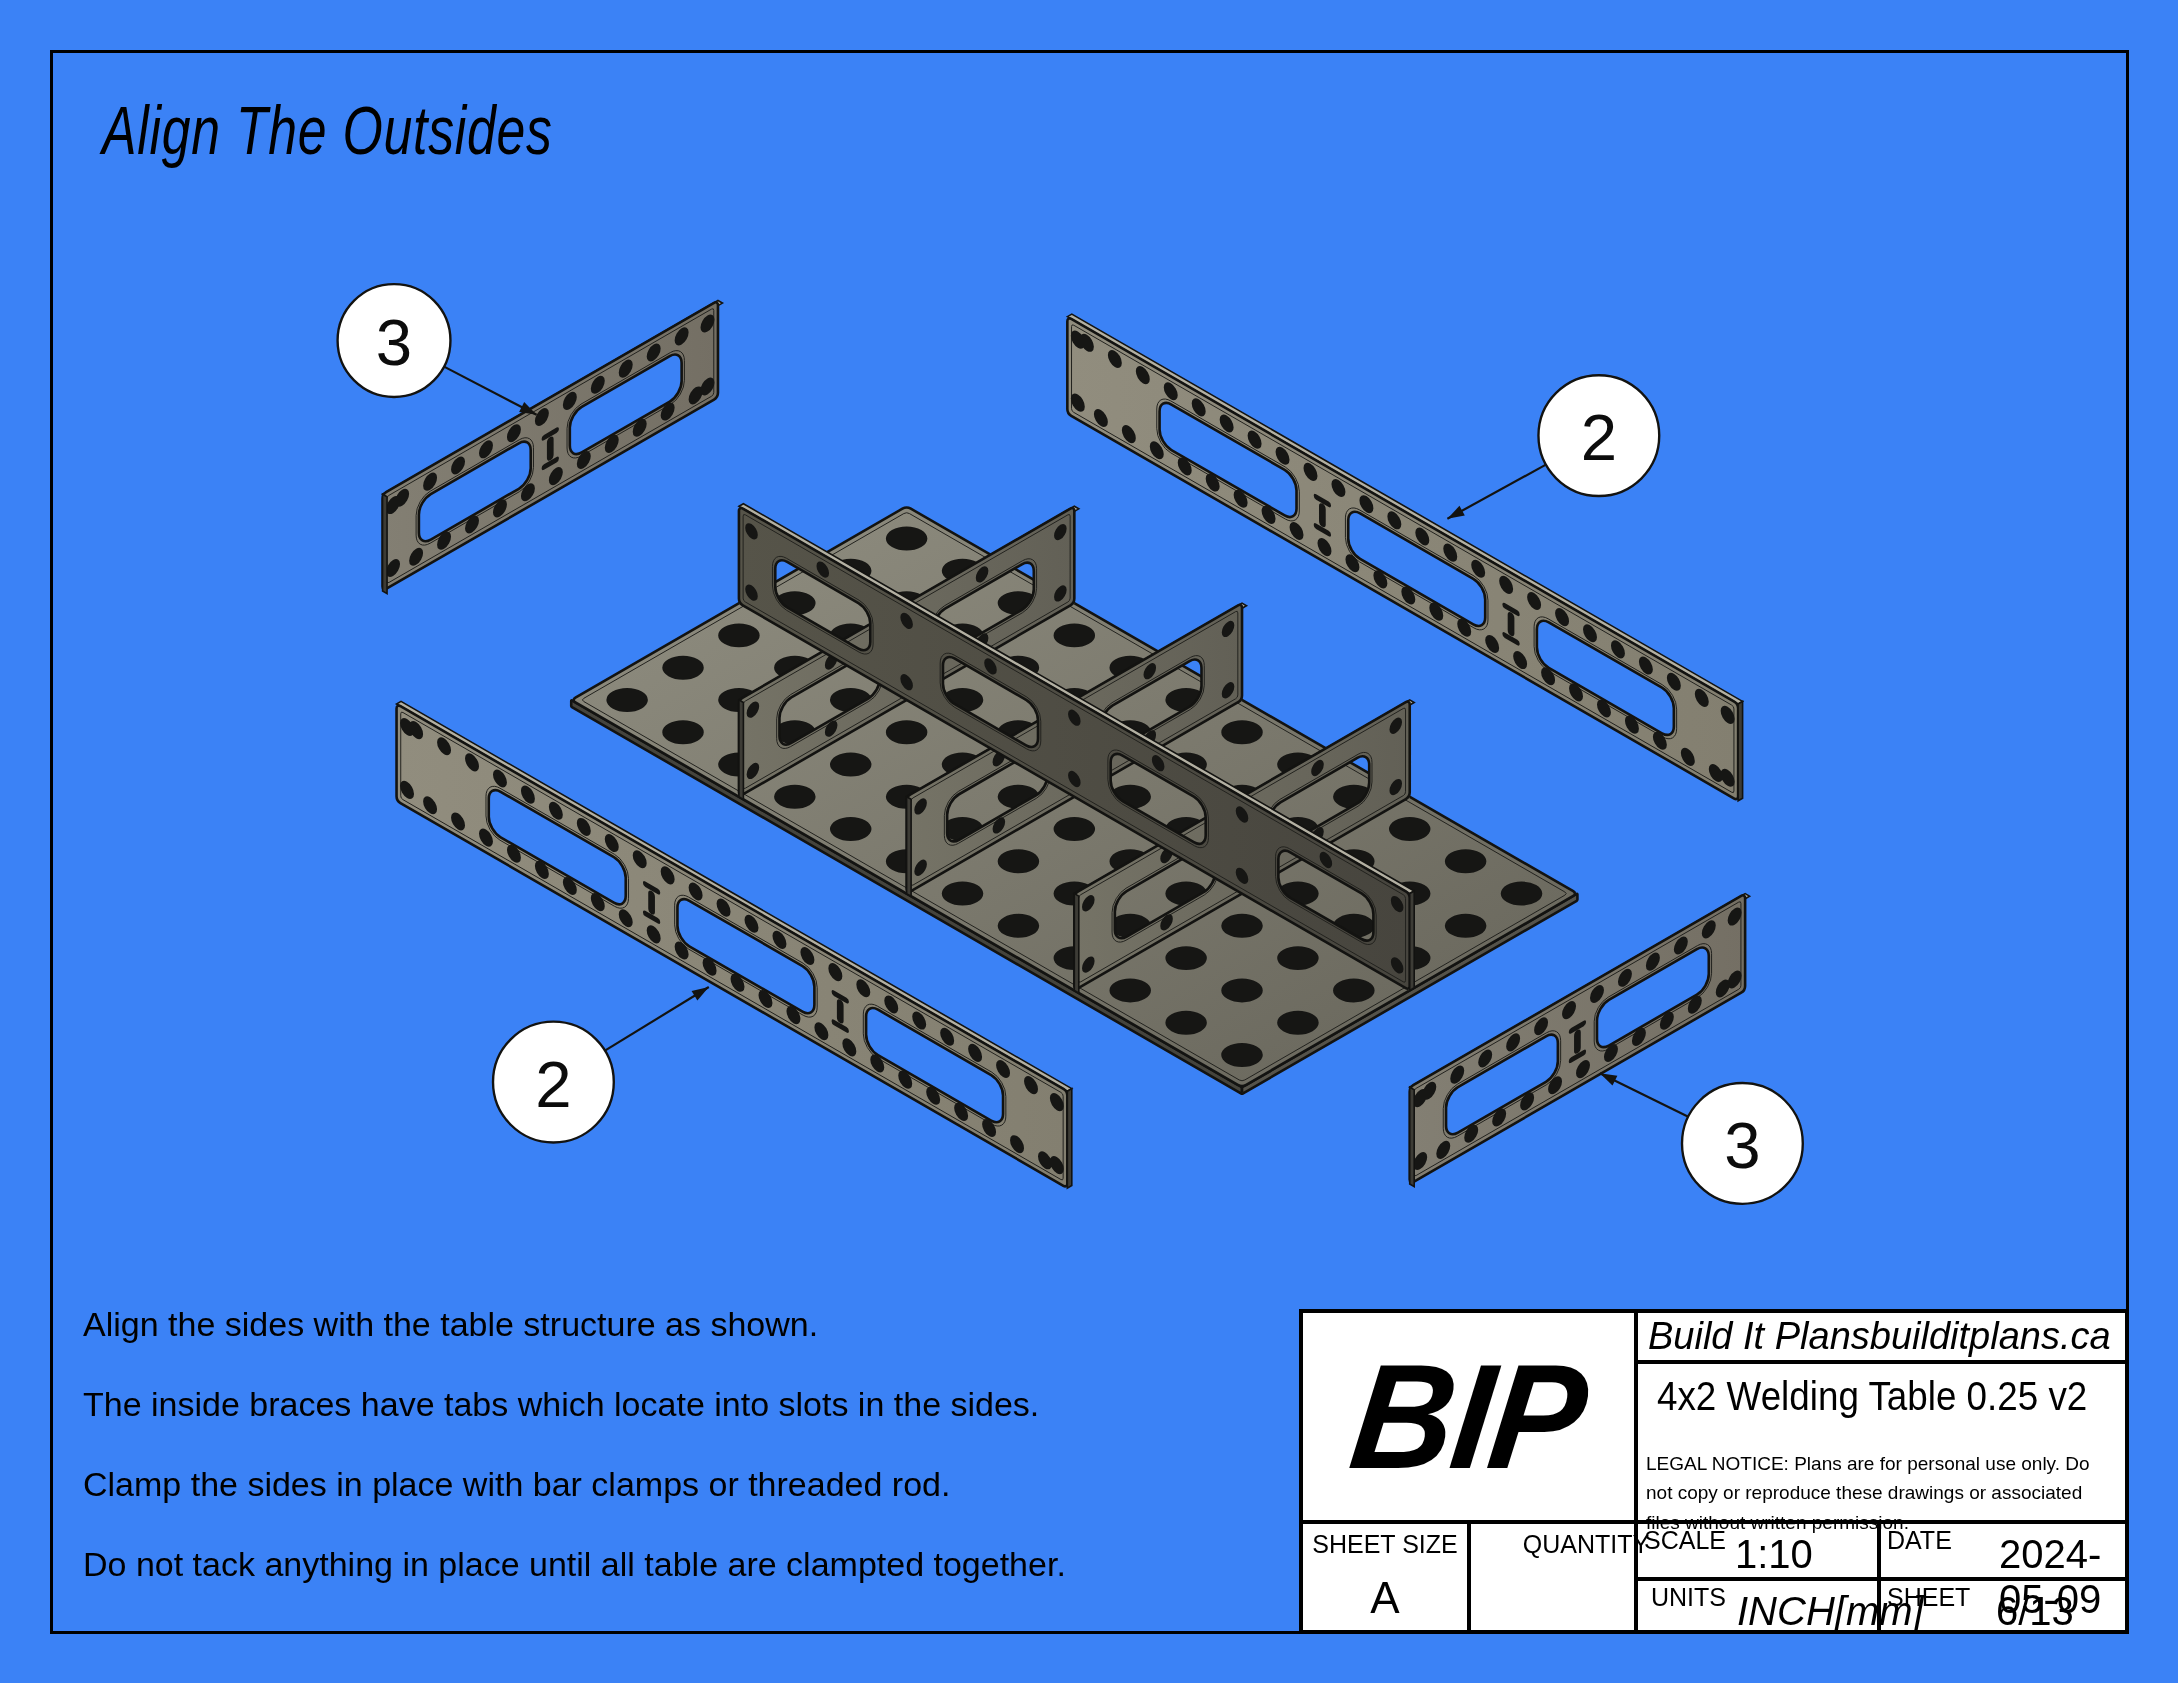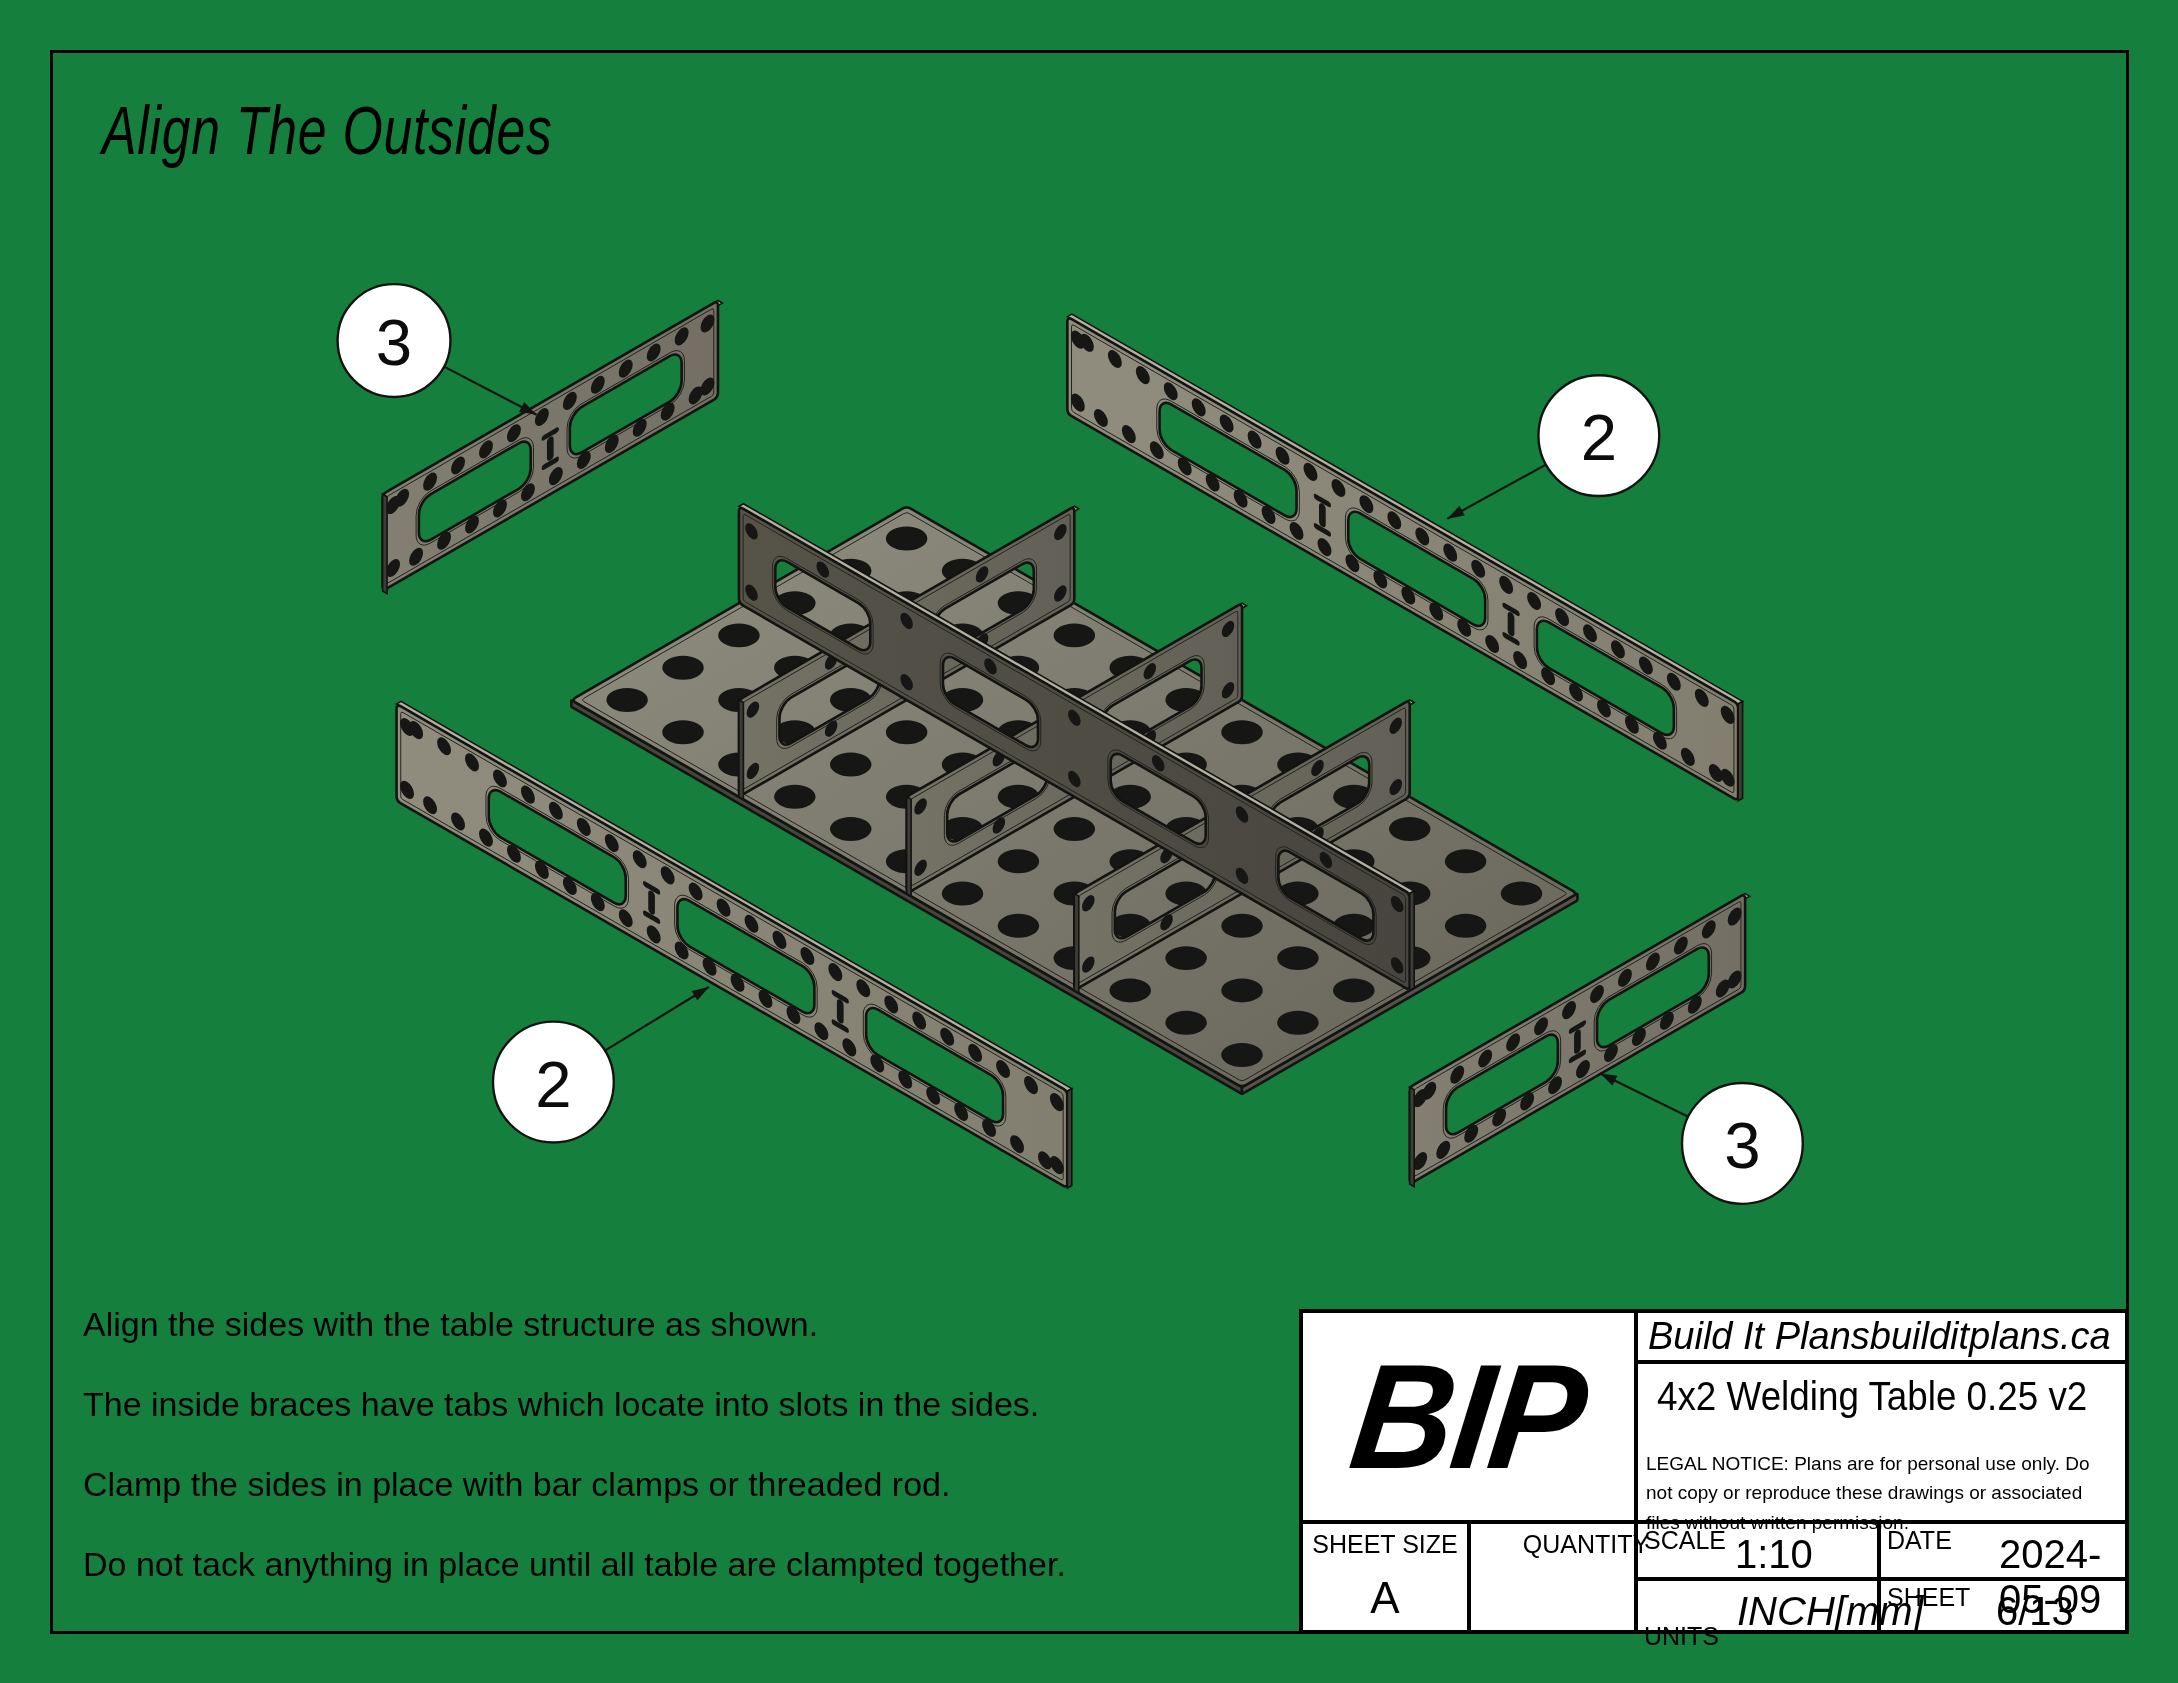--- a/index.html
+++ b/index.html
@@ -1,17 +1,17 @@
 <!DOCTYPE html>
 <html><head>
 <meta charset="utf-8">
 <style>
   html,body{margin:0;padding:0;background:#ffffff;}
   body{width:2178px;height:1683px;font-family:"Liberation Sans",sans-serif;color:#000;}
-  .sheet{position:relative;width:2178px;height:1683px;background:#15803d;overflow:hidden;}
+  .sheet{position:relative;width:2178px;height:1683px;background:#3b82f6;overflow:hidden;}
   .page-border{position:absolute;left:50px;top:50px;width:2079px;height:1584px;
     border:3px solid #000;box-sizing:border-box;}
   .page-title{position:absolute;left:102px;top:91px;font-size:69px;font-style:italic;
     transform:scaleX(.75);transform-origin:left top;white-space:nowrap;letter-spacing:1px;}
   #iso{position:absolute;left:0;top:0;width:2178px;height:1683px;}
 
   .instructions{position:absolute;left:83px;top:1307px;font-size:34px;line-height:34px;}
   .instructions .line{margin:0 0 46px 0;white-space:nowrap;}
 
   
@@ -30,21 +30,21 @@
   .legal b{font-weight:normal;}
   .cell-label{font-size:25px;}
   .cell-value{font-size:40px;}
   .ssize-label{left:0;top:217px;width:164px;text-align:center;}
   .ssize-value{left:0;top:260px;width:164px;text-align:center;font-size:44px;}
   .qty-label{left:168px;top:217px;width:158px;text-align:center;margin-left:36px;}
   .scale-label{left:341px;top:213px;}
   .scale-value{left:432px;top:219px;}
   .date-label{left:584px;top:213px;}
   .date-value{left:655px;top:219px;margin-left:41px;}
-  .units-label{left:341px;top:270px;margin-top:39px;}
+  .units-label{left:348px;top:270px;}
   .units-value{left:434px;top:276px;font-style:italic;}
   .sheetno-label{left:584px;top:270px;}
   .sheetno-value{left:693px;top:276px;}
 </style>
 </head>
 <body>
 
 <div class="sheet">
 
   <div class="page-border"></div>

